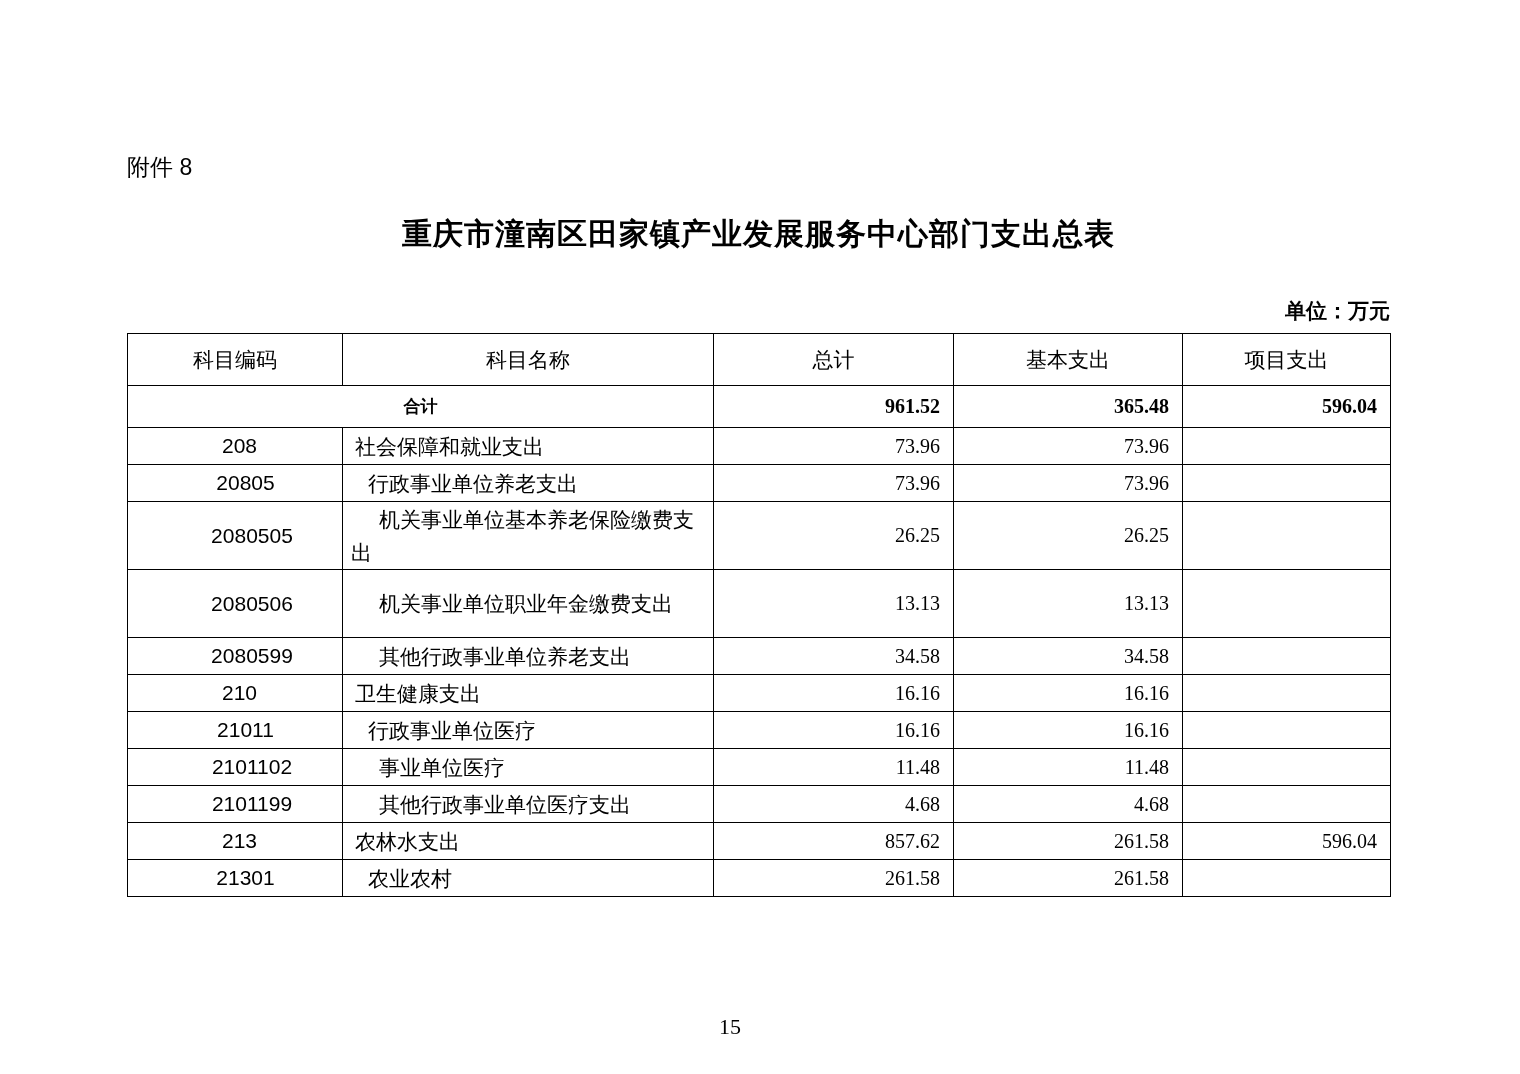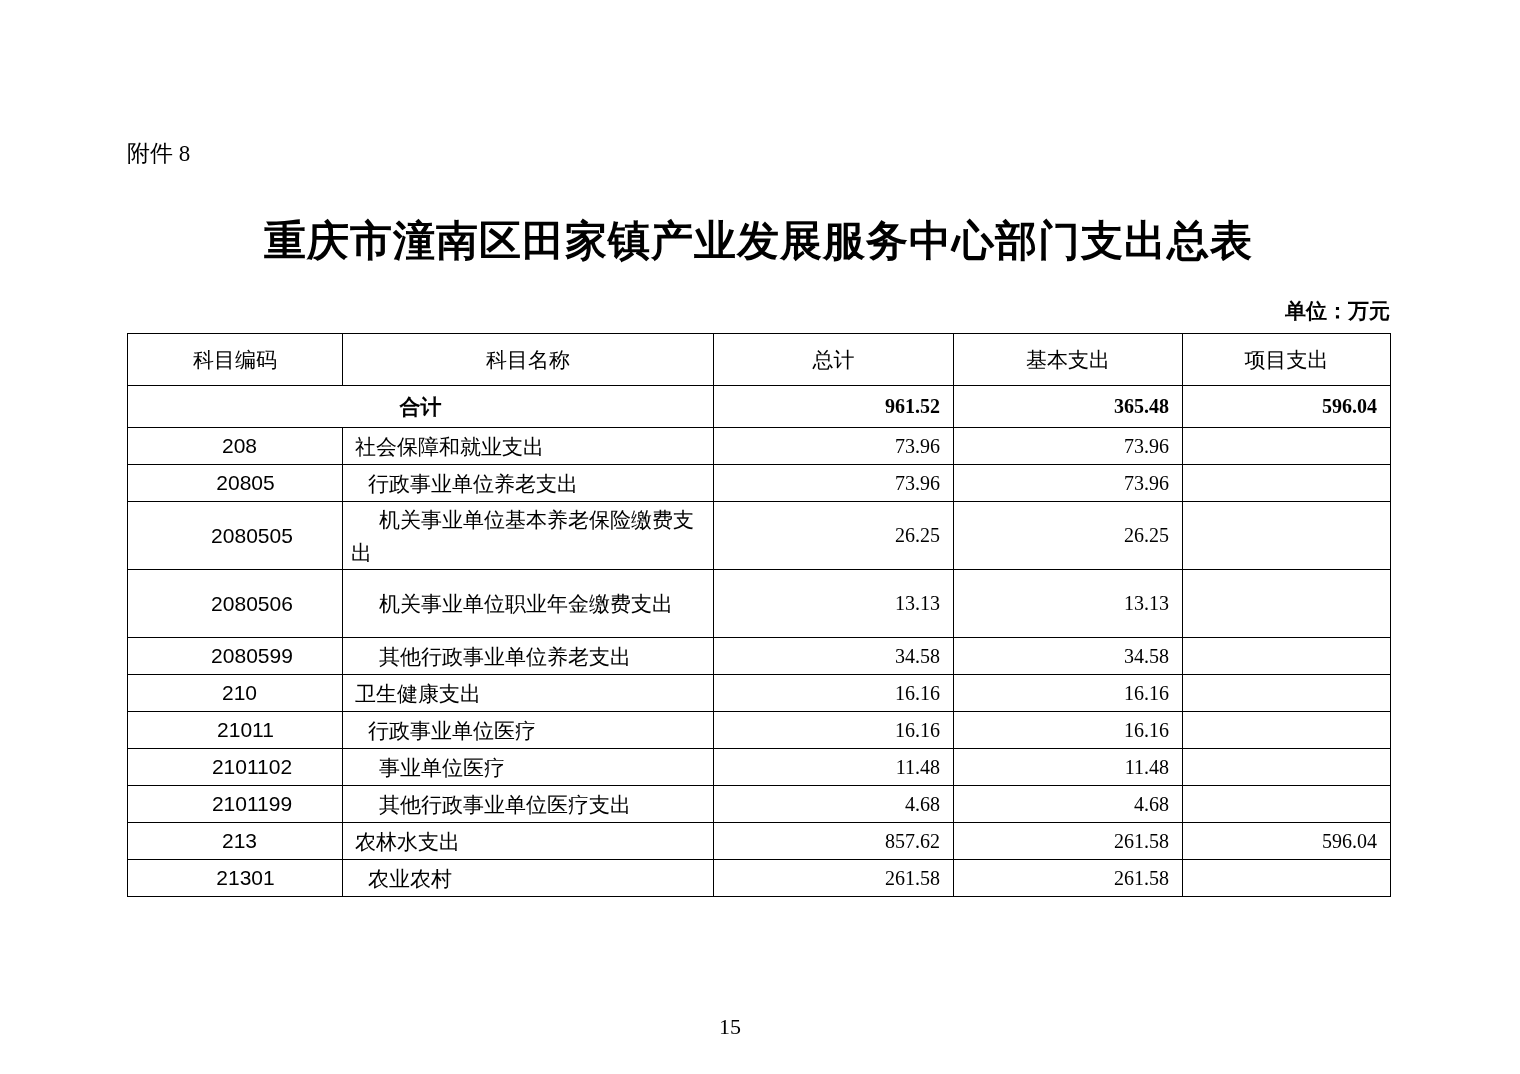--- a/index.html
+++ b/index.html
@@ -8,34 +8,34 @@
     background: #ffffff;
     width: 1520px;
     height: 1074px;
     position: relative;
     overflow: hidden;
     color: #000000;
   }
   .attachment {
     position: absolute;
     left: 127px;
-    top: 140px;
-    font-family: Liberation Serif, serif;
+    top: 154px;
+    font-family: Liberation Sans, sans-serif;
     font-size: 23px;
     line-height: 1.2;
   }
   .doc-title {
     position: absolute;
     left: 127px;
     top: 216px;
     width: 1263px;
     text-align: center;
     font-family: "Liberation Sans", sans-serif;
     font-weight: bold;
-    font-size: 42px;
+    font-size: 30px;
     line-height: 1.2;
     letter-spacing: 1px;
     white-space: nowrap;
   }
   .unit-note {
     position: absolute;
     left: 127px;
     top: 297px;
     width: 1263px;
     text-align: right;
@@ -69,21 +69,21 @@
     font-size: 21px;
     text-align: center;
   }
   tr.total-row { height: 42px; }
   tr.body-row { height: 37px; }
   tr.body-row.tall { height: 68px; }
   td.total-label {
     text-align: center;
     font-family: "Liberation Sans", sans-serif;
     font-weight: bold;
-    font-size: 21px;
+    font-size: 17px;
   }
   td.code {
     font-family: "Liberation Sans", sans-serif;
     font-size: 21px;
     padding-left: 10px;
     text-align: center;
   }
   td.code.lv2 { padding-left: 22px; }
   td.code.lv3 { padding-left: 35px; }
   td.name {

